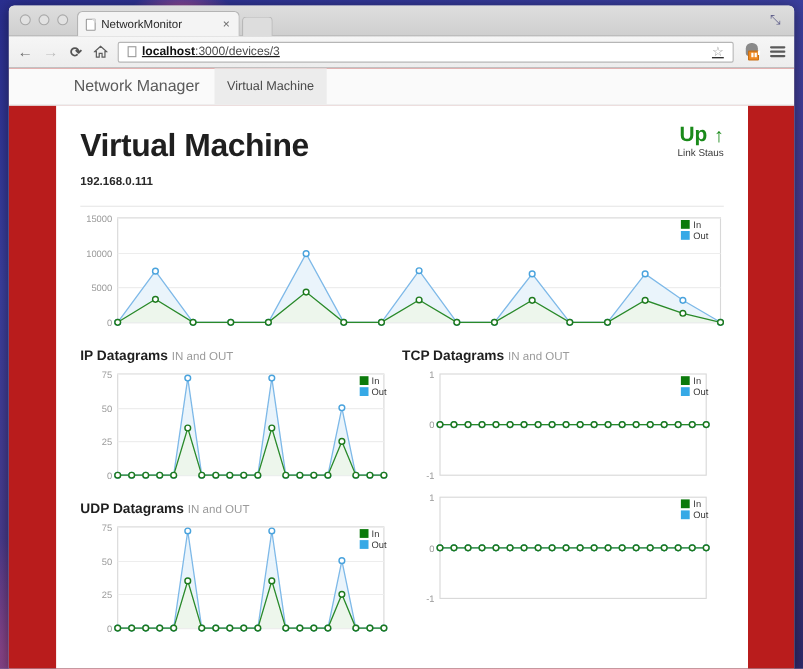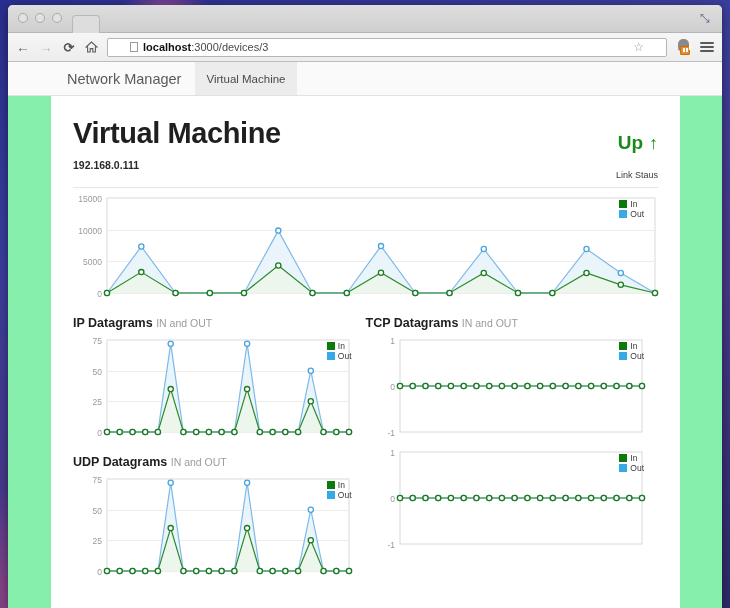--- a/index.html
+++ b/index.html
@@ -96,22 +96,23 @@
   }
   .nav-btn { font-size: 14px; color: #6a6a6a; width: 14px; text-align: center; line-height: 1; }
   .nav-btn.fwd { color: #bdbdbd; }
   .nav-btn.reload { font-size: 13px; color: #555; font-weight: bold; }
   .home-ico { width: 13px; height: 12px; position: relative; }
   .home-ico svg { display:block; }
   .omnibox {
     flex: 1; height: 19px;
     background: #fff; border: 1px solid #b6b6b6; border-radius: 2px;
     display: flex; align-items: center; gap: 5px;
-    padding: 0 22px;
+    padding: 0 8px;
     position: relative;
+    text-decoration: underline;
   }
   .omnibox .doc-ico {
     width: 8px; height: 10px; border: 1px solid #9a9a9a; background: #fff; flex:none;
   }
   .url { font-size: 11px; color: #4a4a4a; white-space: nowrap; }
   .url b { color: #111; font-weight: bold; }
   .star { margin-left: auto; font-size: 12px; color: #9a9a9a; line-height: 1; }
   .ext-ico {
     width: 15px; height: 16px; position: relative; flex: none;
   }
@@ -126,21 +127,21 @@
   .ext-ico .badge::after{
     content:""; position:absolute; left:2px; bottom:2px; width:2px; height:4px;
     background:#fff; box-shadow: 3px 0 0 #fff, 6px -2px 0 #fff;
   }
   .hamburger { width: 14px; display: flex; flex-direction: column; gap: 2px; flex:none; }
   .hamburger i { display: block; height: 2px; background: #5a5a5a; border-radius: 1px; }
 
   
   .viewport {
     flex: 1;
-    background: #86efac;
+    background: #b91c1c;
     overflow: hidden;
     position: relative;
   }
   .navbar {
     height: 34px; background: #fafafa;
     border-bottom: 1px solid #e2e2e2;
     display: flex; align-items: stretch;
     padding-left: 45px;
   }
   .brand {
@@ -162,27 +163,27 @@
     padding: 0 22px;
     overflow: hidden;
   }
 
   .page-head { padding-top: 22px; position: relative; }
   h1 {
     font-size: 29px; font-weight: bold; color: #1f1f1f;
     letter-spacing: -0.4px; line-height: 1.1;
   }
   .ip { font-size: 10.5px; color: #2a2a2a; font-weight: bold; margin-top: 9px; }
-  .status-box { position: absolute; right: 0; top: 36px; text-align: right; }
+  .status-box { position: absolute; right: 0; top: 16px; text-align: right; }
   .status-up {
     font-size: 19px; font-weight: bold; color: #1a8a1a;
     display: flex; align-items: center; justify-content: flex-end; gap: 6px;
   }
   .arrow-up { font-size: 18px; line-height: 1; color: #1a8a1a; }
-  .status-label { font-size: 9px; color: #3a3a3a; margin-top: 16px; }
+  .status-label { font-size: 9px; color: #3a3a3a; margin-top: 0; }
   .hr { border-top: 1px solid #e6e6e6; margin-top: 16px; }
 
   .sect-title { font-size: 12.5px; color: #1f1f1f; font-weight: bold; padding-top: 13px; }
   .sect-title .sub { font-weight: normal; color: #9b9b9b; font-size: 10.5px; }
 
   
   .chart-wrap { position: relative; }
   .chart-wrap svg { display: block; }
   .grid-row { display: flex; }
   .grid-col { flex: 1; min-width: 0; }
@@ -200,20 +201,25 @@
 <div class="desktop-blob"></div>
 <div class="desktop-blob2"></div>
 
 <div class="window">
 
   <div class="tabstrip">
     <div class="lights">
       <span class="light"></span>
       <span class="light"></span>
       <span class="light"></span>
+    </div>
+    <div class="tab">
+      <span class="page-ico"></span>
+      <span class="tab-title">NetworkMonitor</span>
+      <span class="tab-close">×</span>
     </div>
     <div class="tab-stub"></div>
     <span class="maximize">⤡</span>
   </div>
 
   <div class="toolbar">
     <span class="nav-btn back">←</span>
     <span class="nav-btn fwd">→</span>
     <span class="nav-btn reload">⟳</span>
     <span class="home-ico">

